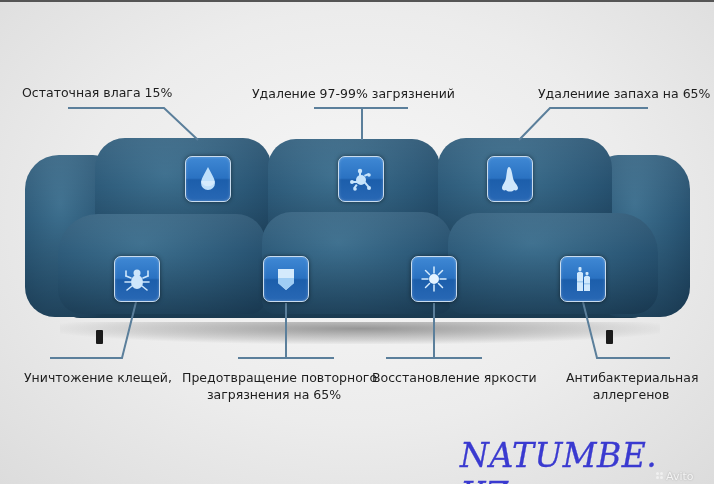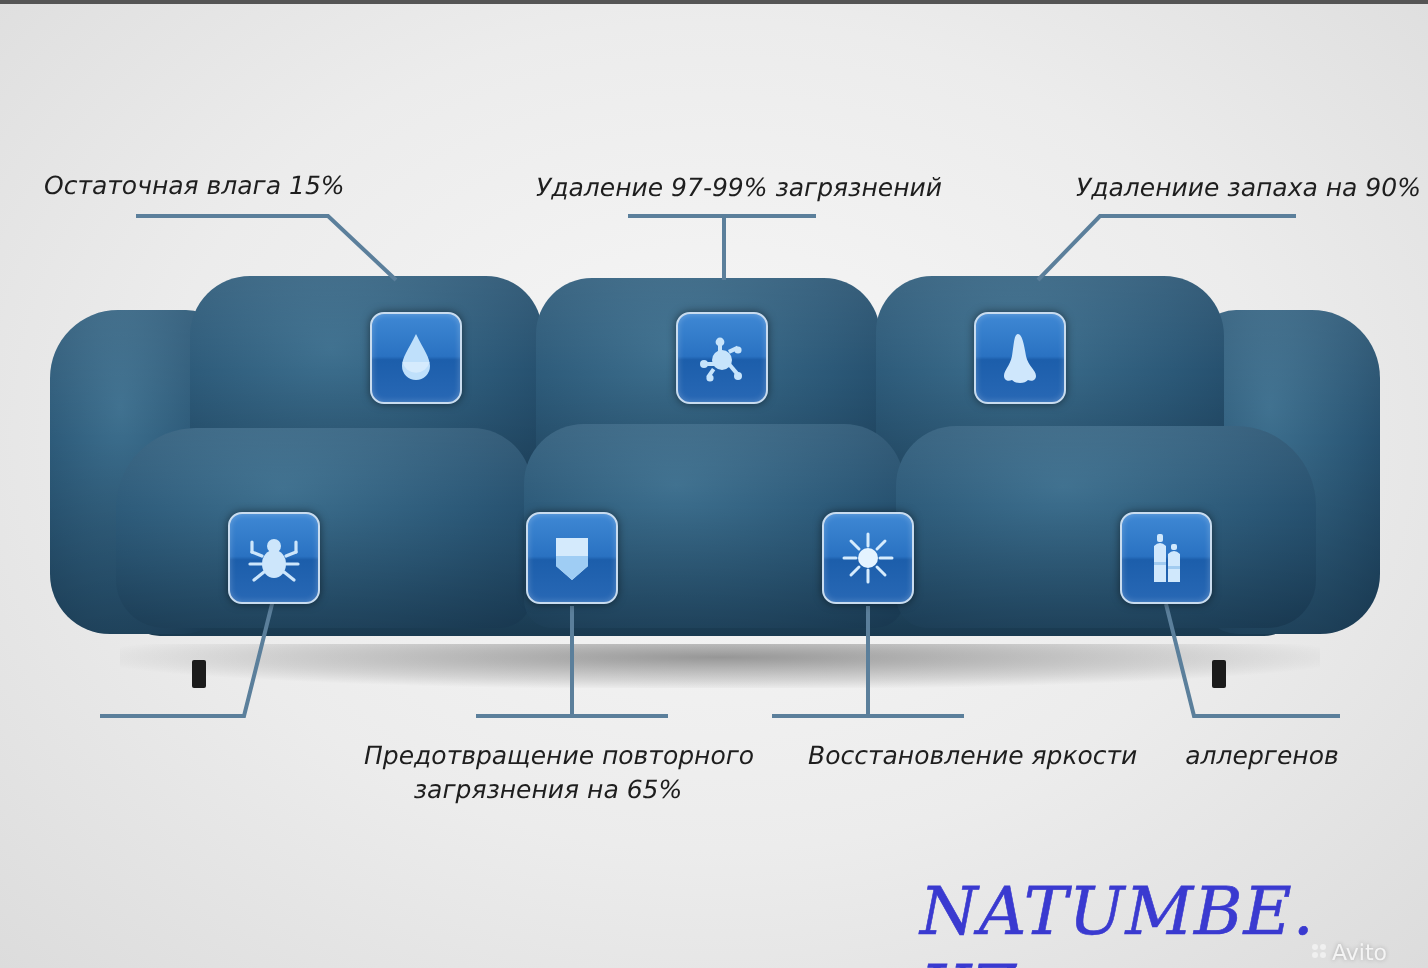--- a/index.html
+++ b/index.html
@@ -47,21 +47,21 @@
 
   
   .lines { position: absolute; left: 0; top: 0; width: 714px; height: 484px; pointer-events: none; }
 
   
   .label {
     position: absolute; font-size: 12.5px; color: #1e1e1e; line-height: 17px;
     text-align: center; white-space: nowrap;
     font-family: "DejaVu Sans", sans-serif;
   }
-  .label span { display: block; font-style: italic; }
+  .label span { display: block; }
 
   .watermark {
     position: absolute; left: 460px; top: 436px;
     font-family: "DejaVu Serif", "Liberation Serif", serif;
     font-style: italic; font-size: 33px; color: #3a3ad0; letter-spacing: 0.5px;
     -webkit-text-stroke: 0.3px #3a3ad0;
   }
   .avito {
     position: absolute; left: 666px; top: 470px; font-size: 11px; color: #f4f4f4;
     font-family: "DejaVu Sans", sans-serif;
@@ -189,37 +189,39 @@
     <g fill="#8fc1ec" opacity=".7">
       <rect x="9" y="17" width="6" height="1.5"></rect>
       <rect x="16" y="19" width="6" height="1.5"></rect>
     </g>
   </svg>
 </div>
 
 <div class="label" style="left:22px;top:84px;">
   <span>Остаточная влага 15%</span>
 </div>
-<div class="label" style="left:268px;top:85px;">
+<div class="label" style="left:252px;top:85px;">
   <span>Удаление 97-99% загрязнений</span>
 </div>
 <div class="label" style="left:538px;top:85px;">
-  <span>Удалениие запаха на 90%</span>
+  <span>Удалениие запаха на 65%</span>
 </div>
 
 <div class="label" style="left:24px;top:369px;width:142px;">
+  <span>Уничтожение клещей,</span>
 </div>
 <div class="label" style="left:182px;top:369px;width:184px;">
   <span>Предотвращение повторного</span>
   <span>загрязнения на 65%</span>
 </div>
-<div class="label" style="left:372px;top:369px;width:156px;margin-left:32px;">
+<div class="label" style="left:372px;top:369px;width:156px;">
   <span>Восстановление яркости</span>
 </div>
 <div class="label" style="left:566px;top:369px;width:130px;">
+  <span>Антибактериальная</span>
   <span>аллергенов</span>
 </div>
 
 <div class="watermark">NATUMBE. KZ</div>
 <div class="avito-dots">
   <i style="left:0;top:0"></i>
     <i style="left:4px;top:0"></i>
     <i style="left:0;top:4px"></i>
     <i style="left:4px;top:4px"></i>
 </div>

